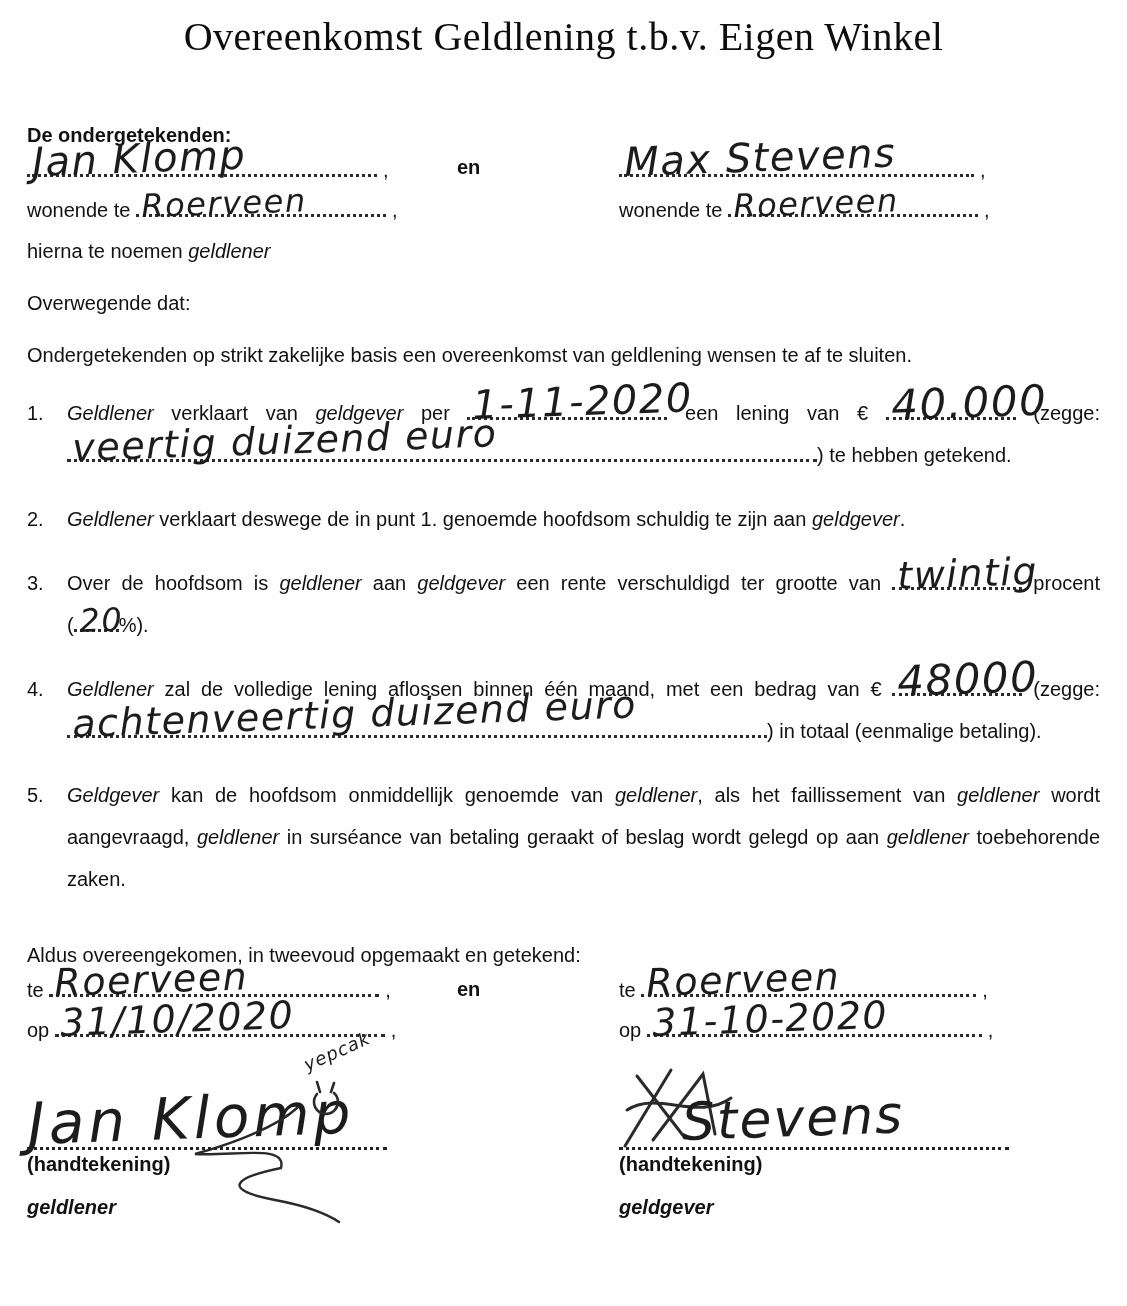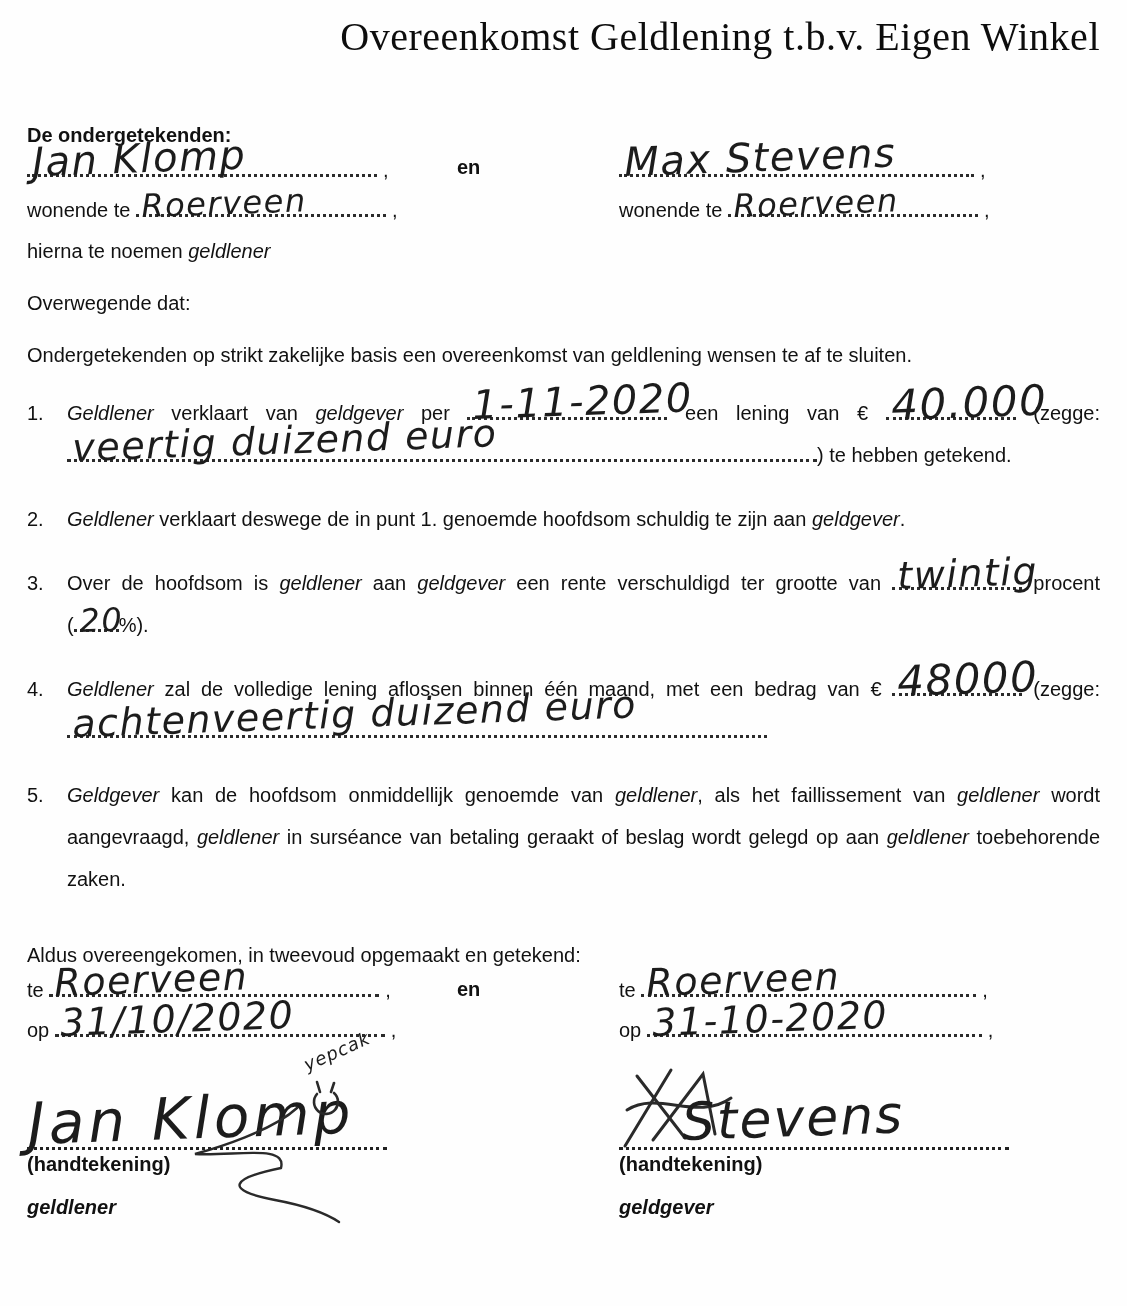--- a/index.html
+++ b/index.html
@@ -6,21 +6,21 @@
   html,body { background:#ffffff; }
   body {
     width:1127px; height:1306px; overflow:hidden;
     font-family:"Liberation Sans", sans-serif;
     font-size:20px; color:#111; position:relative;
   }
   .doc { padding:12px 27px 20px 27px; width:1127px; height:1306px; background:#fefefe; }
 
   .title {
     font-family:"Liberation Serif", serif;
-    font-size:40px; text-align:right; letter-spacing:0.5px;
+    font-size:40px; text-align:center; letter-spacing:0.5px;
     color:#0d0d0d; line-height:50px;
   }
 
   .bold { font-weight:normal; }
   .it   { font-style:italic; }
 
   
   .grid { display:grid; grid-template-columns:430px 150px 1fr; }
   .mid-en { font-weight:bold; }
 
@@ -155,21 +155,21 @@
       </div>
     </div>
 
     <div class="item">
       <div class="inum">4.</div>
       <div class="ibody">
         <span class="it">Geldlener</span>
         <span>zal de volledige lening aflossen binnen één maand, met een bedrag van €</span>
         <span class="fill w130"><span class="hw hw-amount">48000</span></span>
         <span>(zegge:</span>
-        <span class="fill w700"><span class="hw hw-words">achtenveertig duizend euro</span></span>
+        <span class="fill w700"><span class="hw hw-words">achtenveertig duizend euro</span></span><span>) in totaal (eenmalige betaling).</span>
       </div>
     </div>
 
     <div class="item">
       <div class="inum">5.</div>
       <div class="ibody">
         <span class="it">Geldgever</span>
         <span>kan de hoofdsom onmiddellijk genoemde van</span>
         <span class="it">geldlener</span><span>, als het faillissement van</span>
         <span class="it">geldlener</span>

